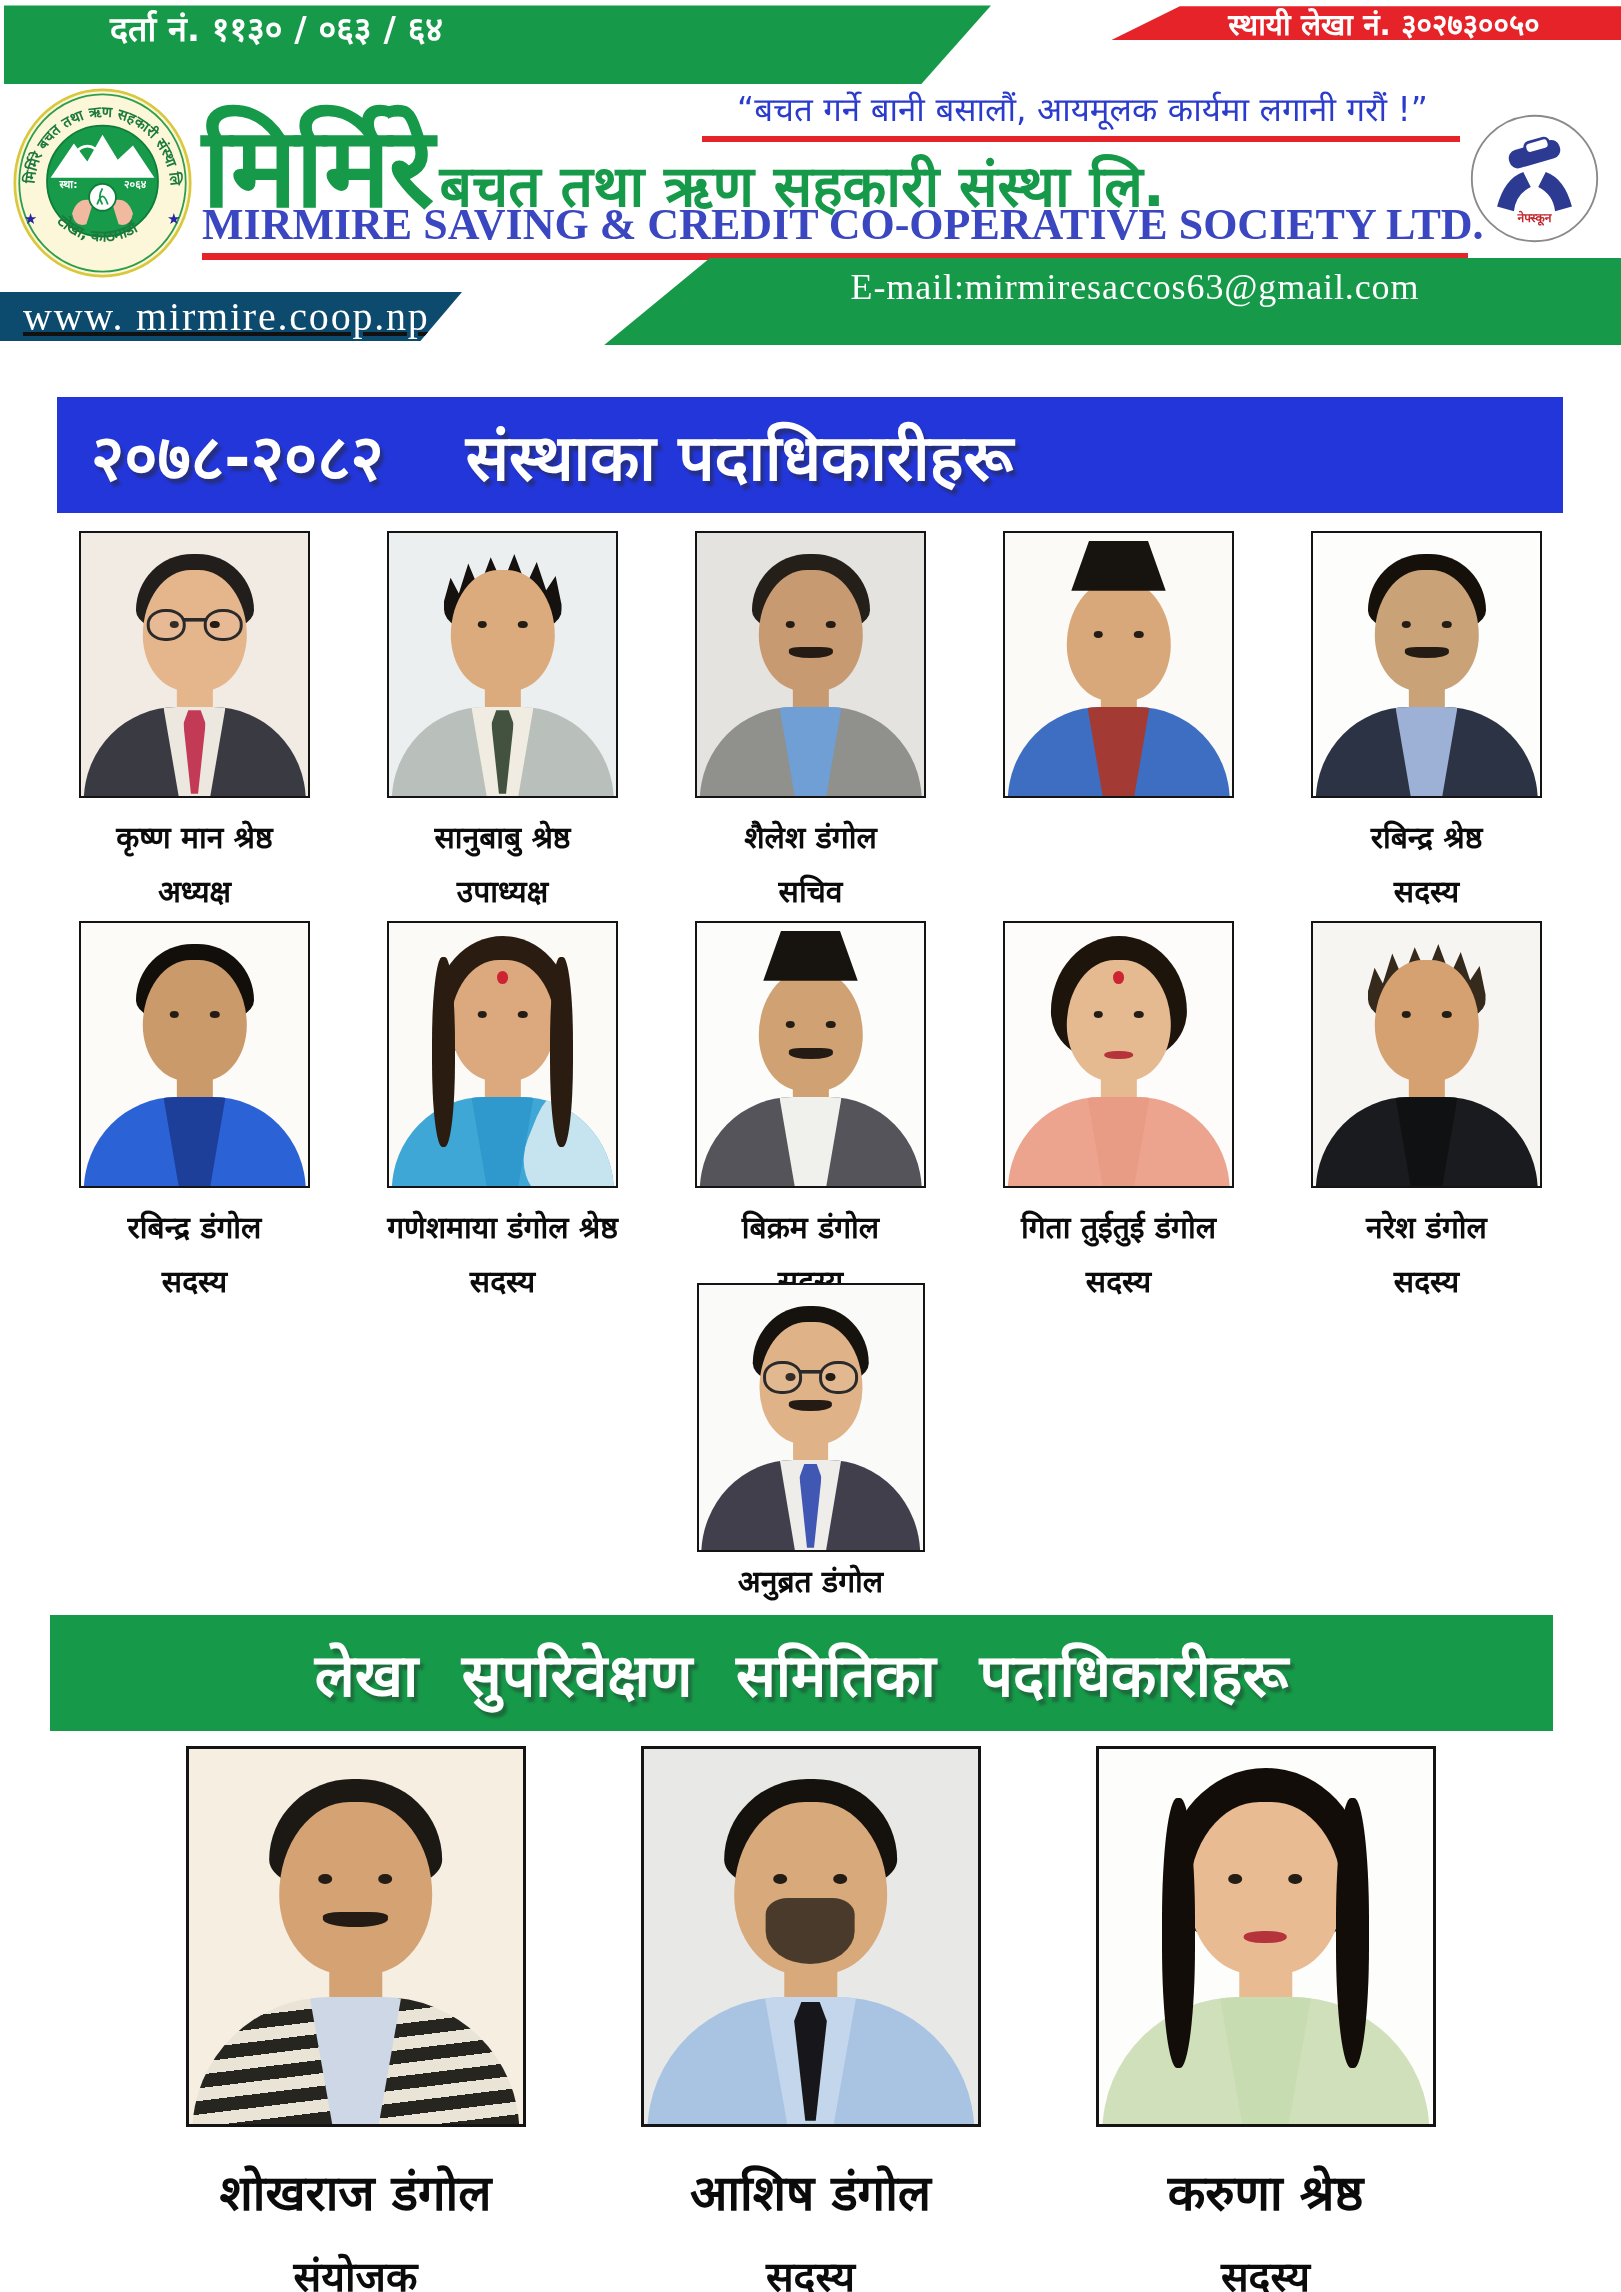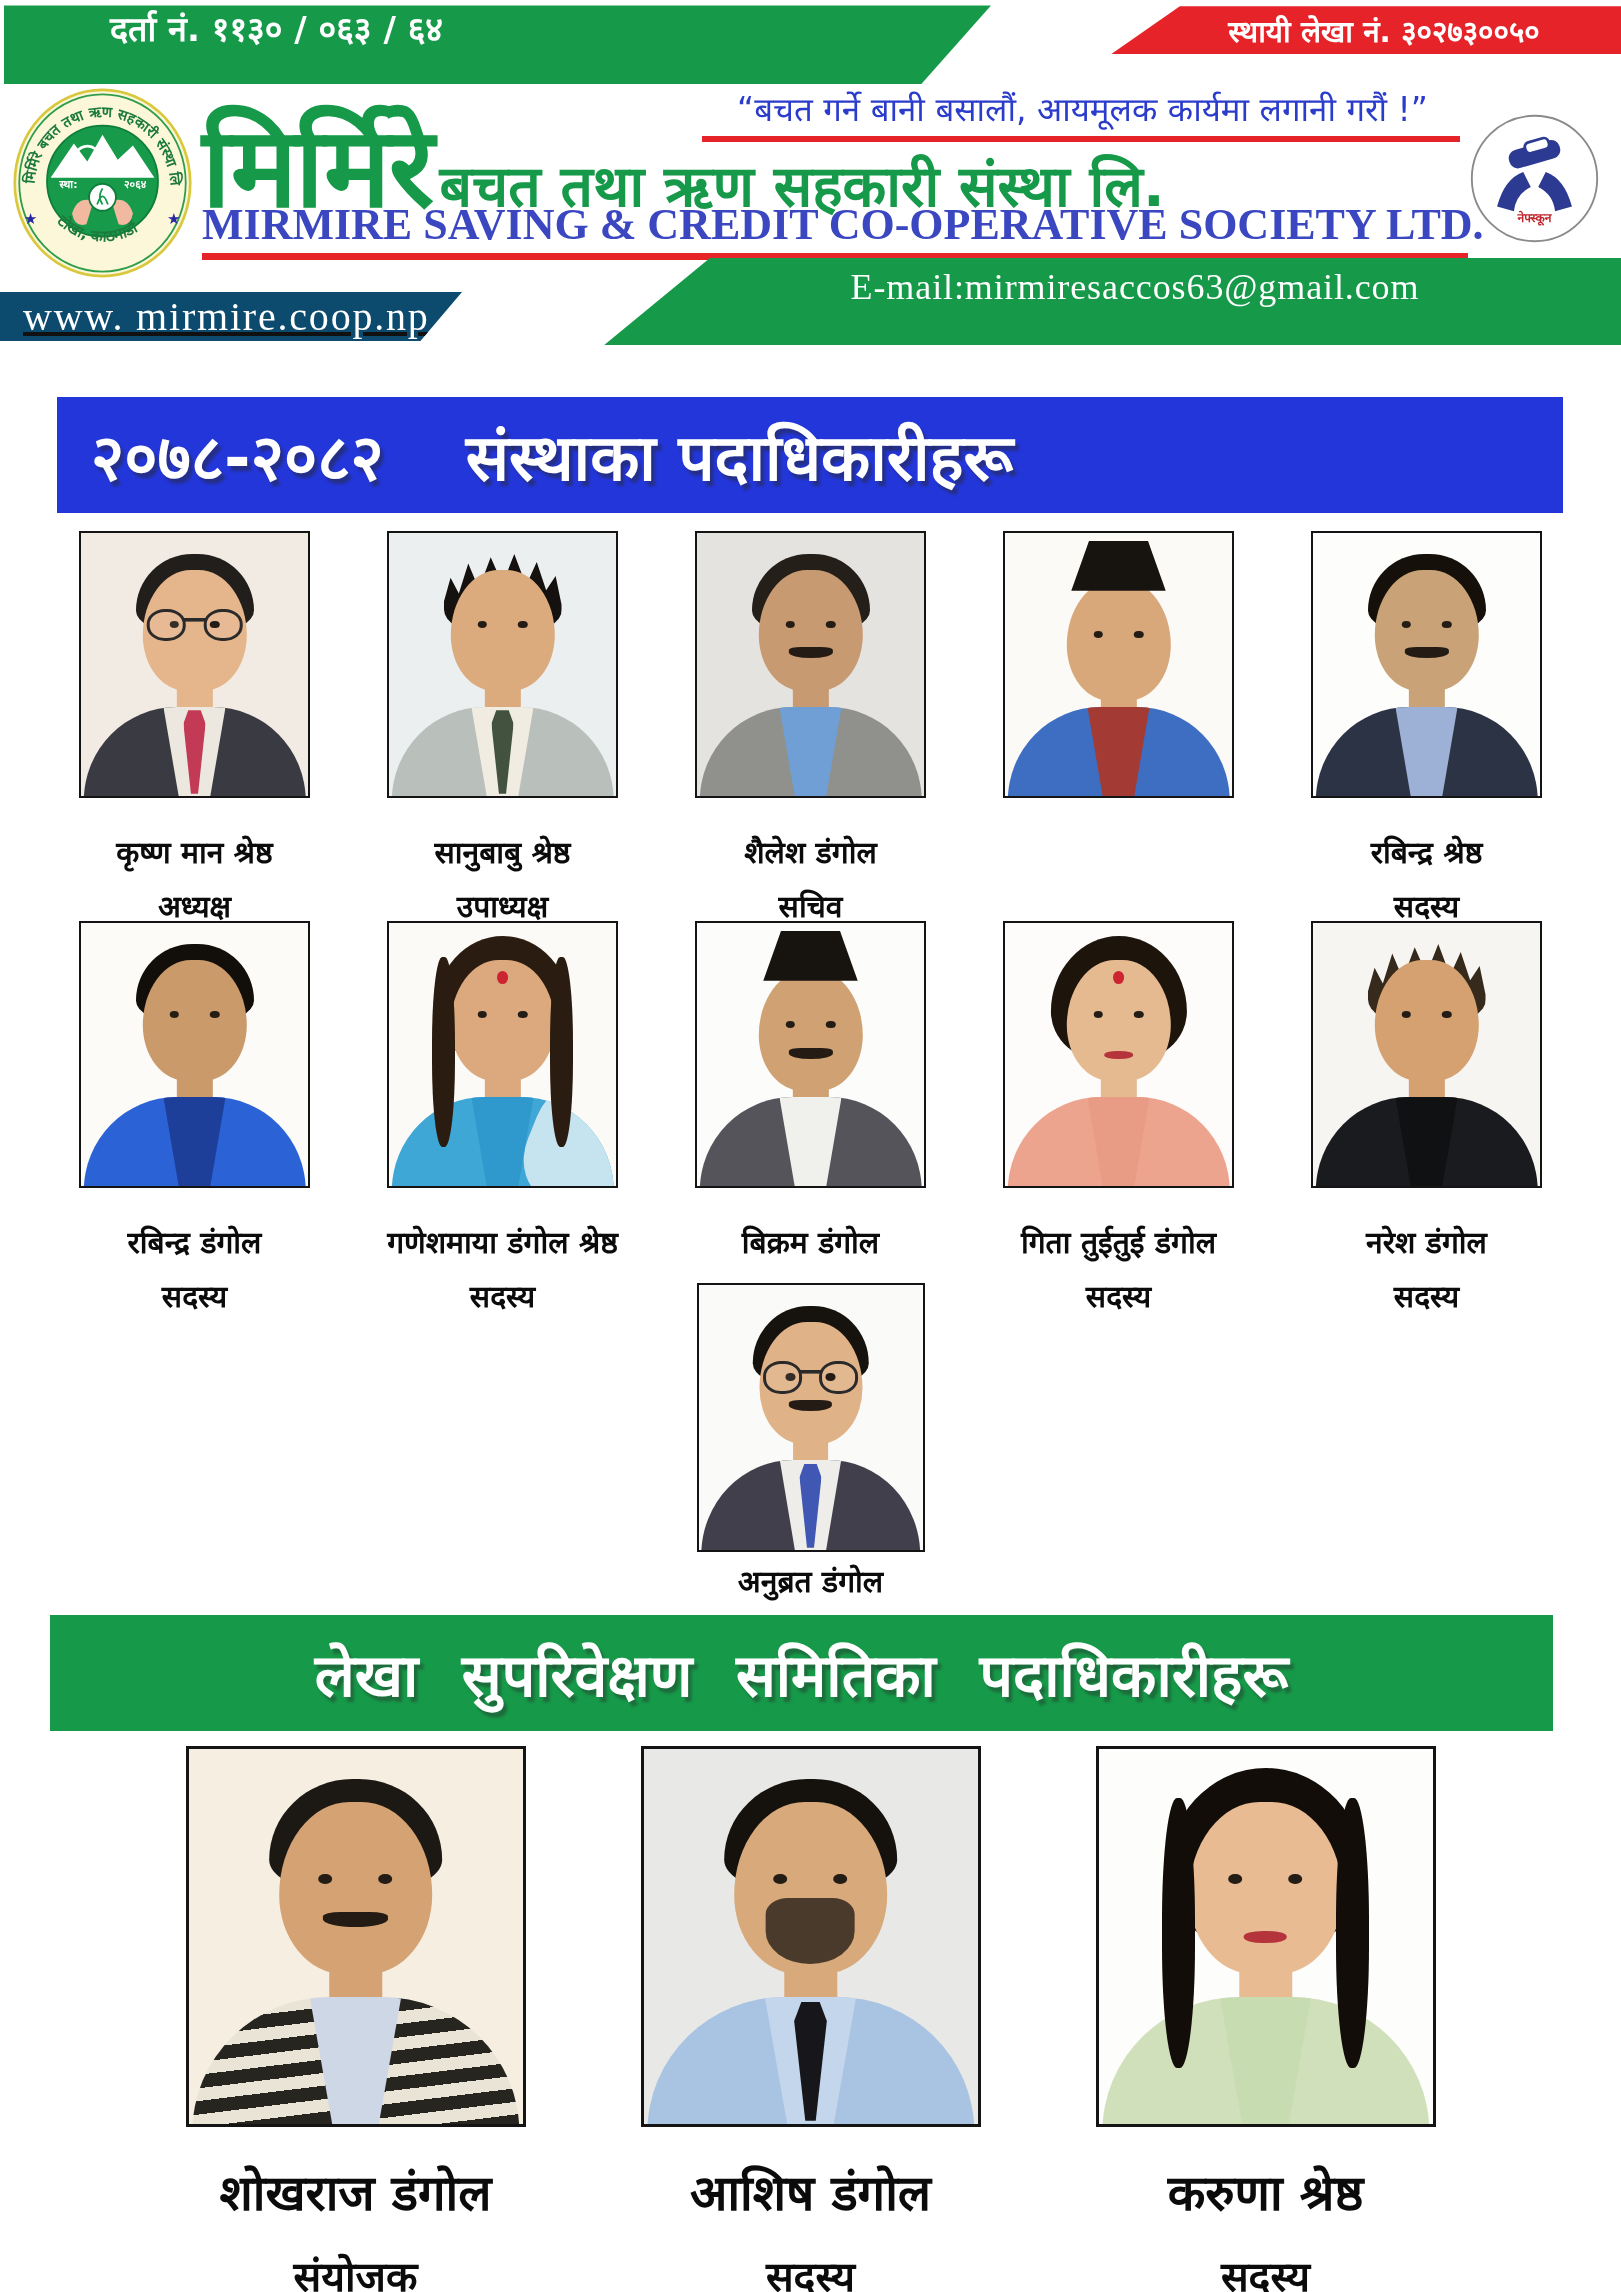--- a/index.html
+++ b/index.html
@@ -3,21 +3,21 @@
 <meta charset="utf-8">
 <style>
   html,body{margin:0;padding:0;background:#ffffff;}
   .page{position:relative;width:1621px;height:2293px;background:#ffffff;overflow:hidden;
         font-family:"DejaVu Sans",sans-serif;color:#111;}
 
   
   .band-reg{position:absolute;top:5.4px;left:4px;width:987px;height:79px;background:#169a49;
             clip-path:polygon(0 0,100% 0,92.9% 100%,0 100%);display:flex;align-items:flex-start;}
   .band-reg span{margin-left:106px;color:#fff;font-size:34px;font-weight:700;}
-  .band-pan{position:absolute;top:6.3px;left:1111px;width:510px;height:48px;background:#e52329;
+  .band-pan{position:absolute;top:6.3px;left:1111px;width:510px;height:34px;background:#e52329;
             clip-path:polygon(13.5% 0,100% 0,100% 100%,0 100%);display:flex;align-items:center;justify-content:center;}
   .band-pan span{color:#fff;font-size:29.6px;font-weight:700;padding-left:36px;}
 
   
   .logo-left{position:absolute;top:88px;left:12.5px;width:179px;height:190px;}
   .logo-right{position:absolute;top:113px;left:1469px;width:131px;height:131px;}
 
   
   .slogan{position:absolute;top:86px;left:686px;width:793px;text-align:center;
           color:#2b3ccc;font-size:33px;font-weight:400;white-space:nowrap;}
@@ -51,21 +51,21 @@
 
   
   .row{position:absolute;left:0;width:1621px;display:flex;justify-content:center;gap:77px;}
   .row1{top:531px;}
   .row2{top:921px;}
   .row-center{top:1283px;gap:0;}
   .row3{top:1746px;gap:115px;}
   .card{width:231px;margin:0;}
   .photo{position:relative;width:100%;height:267px;border:2.7px solid #141414;box-sizing:border-box;
          background:var(--bg,#f4f2ee);overflow:hidden;}
-  .member-name{margin-top:38px;font-size:30px;font-weight:700;text-align:center;line-height:1.15;
+  .member-name{margin-top:23px;font-size:30px;font-weight:700;text-align:center;line-height:1.15;
                color:#0b0b0b;white-space:nowrap;}
   .member-role{margin-top:14.3px;font-size:30px;font-weight:700;text-align:center;color:#0b0b0b;white-space:nowrap;}
   .row-center .card{width:228px;}
   .row-center .photo{height:269px;}
   .row-center .member-name{margin-top:12.5px;}
   .row3 .card{width:340px;}
   .row3 .photo{height:381px;border-width:3.6px;}
   .row3 .member-name{margin-top:39px;font-size:49px;}
   .row3 .member-role{margin-top:25px;font-size:41px;}
 

